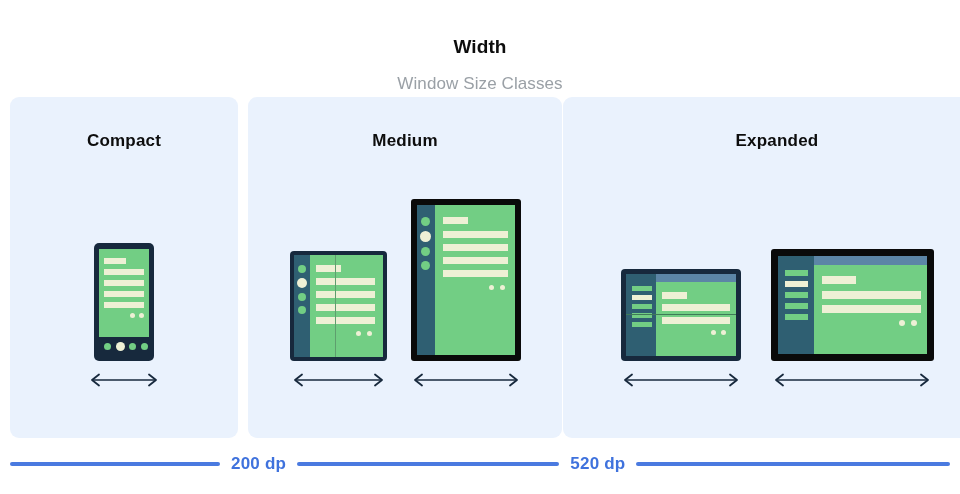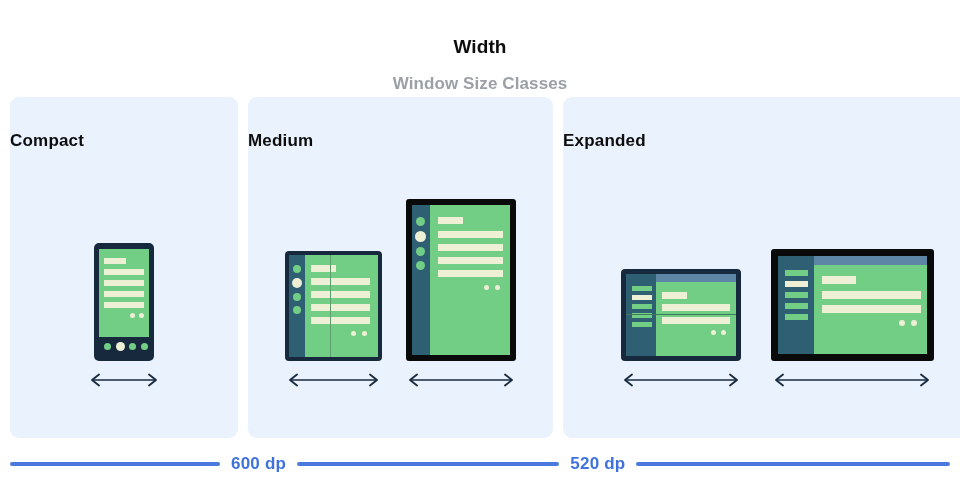--- a/index.html
+++ b/index.html
@@ -12,37 +12,37 @@
   }
   .stage{position:relative;width:960px;height:494px;}
 
   
   .header{position:absolute;left:0;top:0;width:960px;text-align:center;}
   .title{
     font-size:19px;font-weight:700;color:#0d0d0d;letter-spacing:.1px;
     margin:9px;padding-top:27px;line-height:22px;
   }
   .subtitle{
-    font-size:17px;font-weight:700;color:#9aa0a6;letter-spacing:.1px;
+    font-size:17px;font-weight:400;color:#9aa0a6;letter-spacing:.1px;
     margin:0;padding-top:7px;line-height:20px;
   }
 
   
   .panels{position:absolute;left:0;top:97px;width:960px;height:341px;}
   .panel{
     position:absolute;top:0;height:341px;
     background:#eaf2fd;border-radius:9px;
   }
   #panel-compact{left:10px;width:228px;}
-  #panel-medium{left:248px;width:305px;}
+  #panel-medium{left:248px;width:305px;padding-left:9px;}
   #panel-expanded{left:563px;width:428px;}
 
   .panel-title{
     position:absolute;left:0;top:34px;width:100%;
-    text-align:left;font-size:17px;font-weight:700;color:#0d0d0d;
+    text-align:center;font-size:17px;font-weight:700;color:#0d0d0d;
     letter-spacing:.2px;
   }
 
   .devices{
     position:absolute;left:0;right:0;top:80px;height:210px;
     display:flex;align-items:flex-end;justify-content:center;
   }
   .devcol{display:flex;flex-direction:column;align-items:center;}
 
   
@@ -234,20 +234,20 @@
             <polyline points="149,1.5 156,7 149,12.5" fill="none" stroke="#17293d" stroke-width="1.8" stroke-linecap="round" stroke-linejoin="round"></polyline>
           </svg>
         </div>
       </div>
     </div>
   </div>
 
   <div class="scale">
     <div class="scale-row">
       <div class="scale-line seg-a"></div>
-      <div class="scale-label">600 dp</div>
+      <div class="scale-label">200 dp</div>
       <div class="scale-line seg-b"></div>
       <div class="scale-label">520 dp</div>
       <div class="scale-line seg-c"></div>
     </div>
   </div>
 
 </div>
 
 </body></html>

